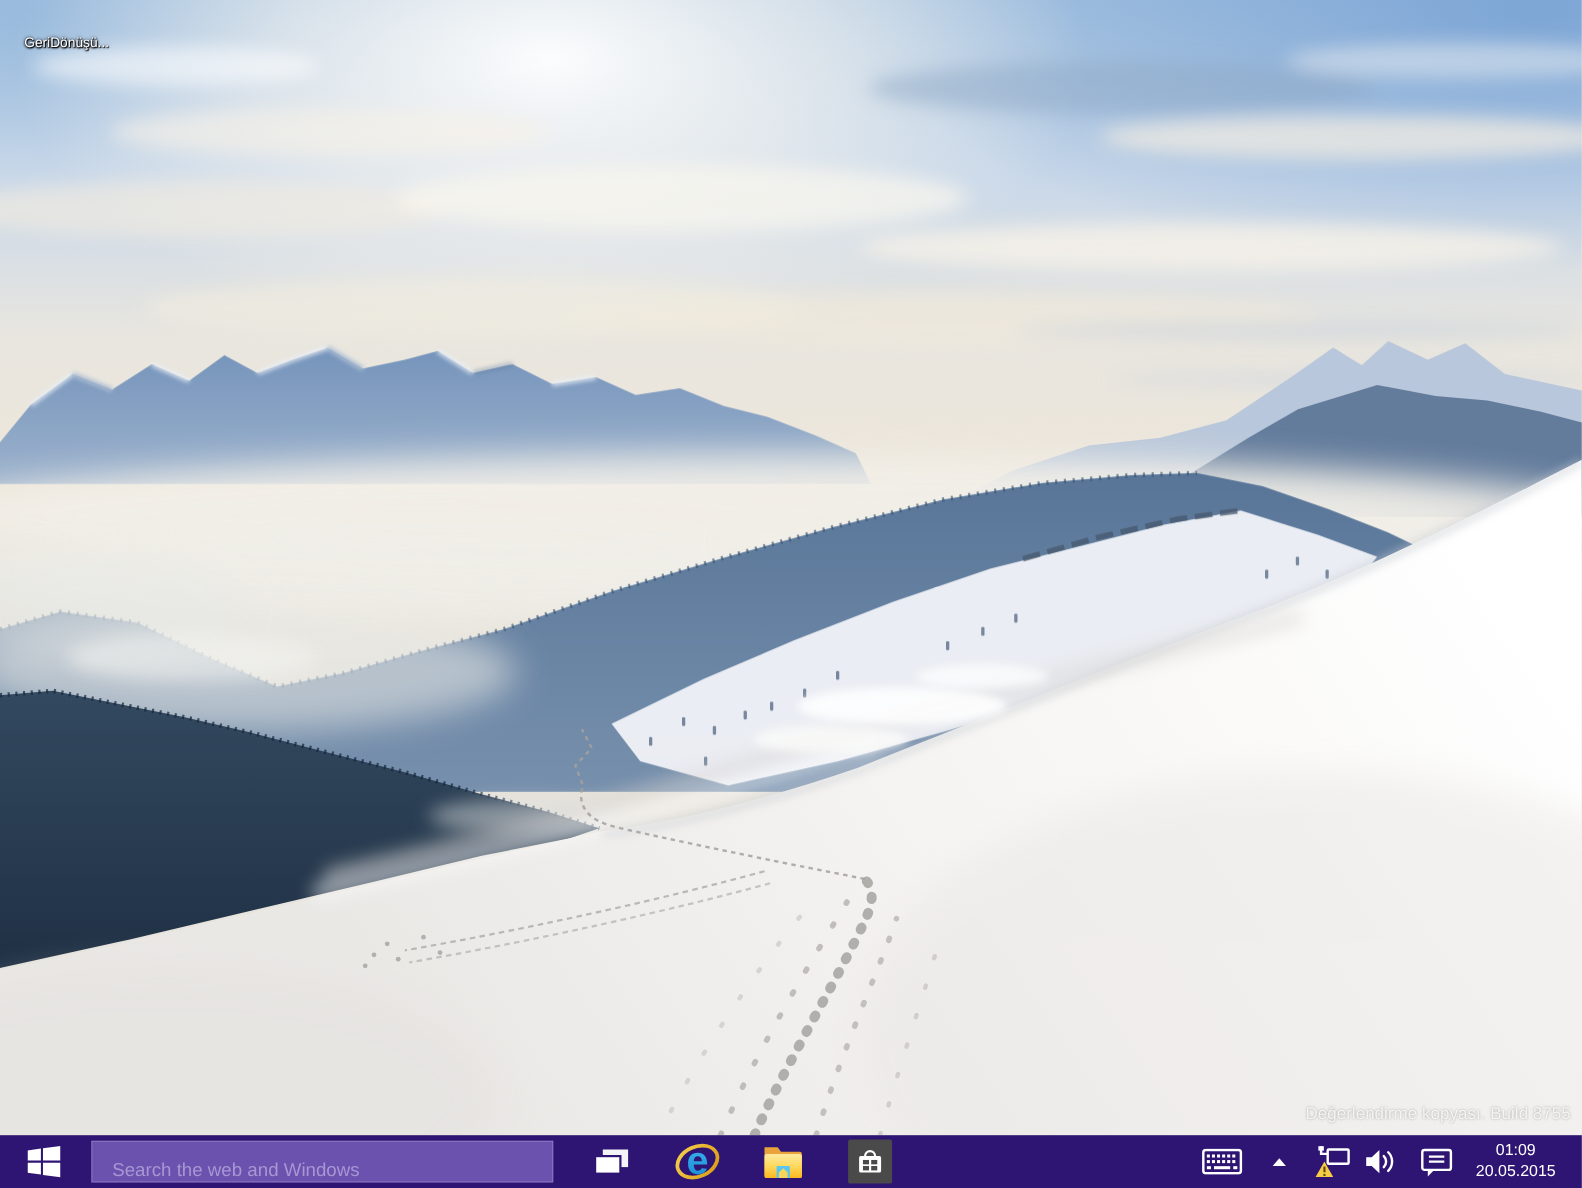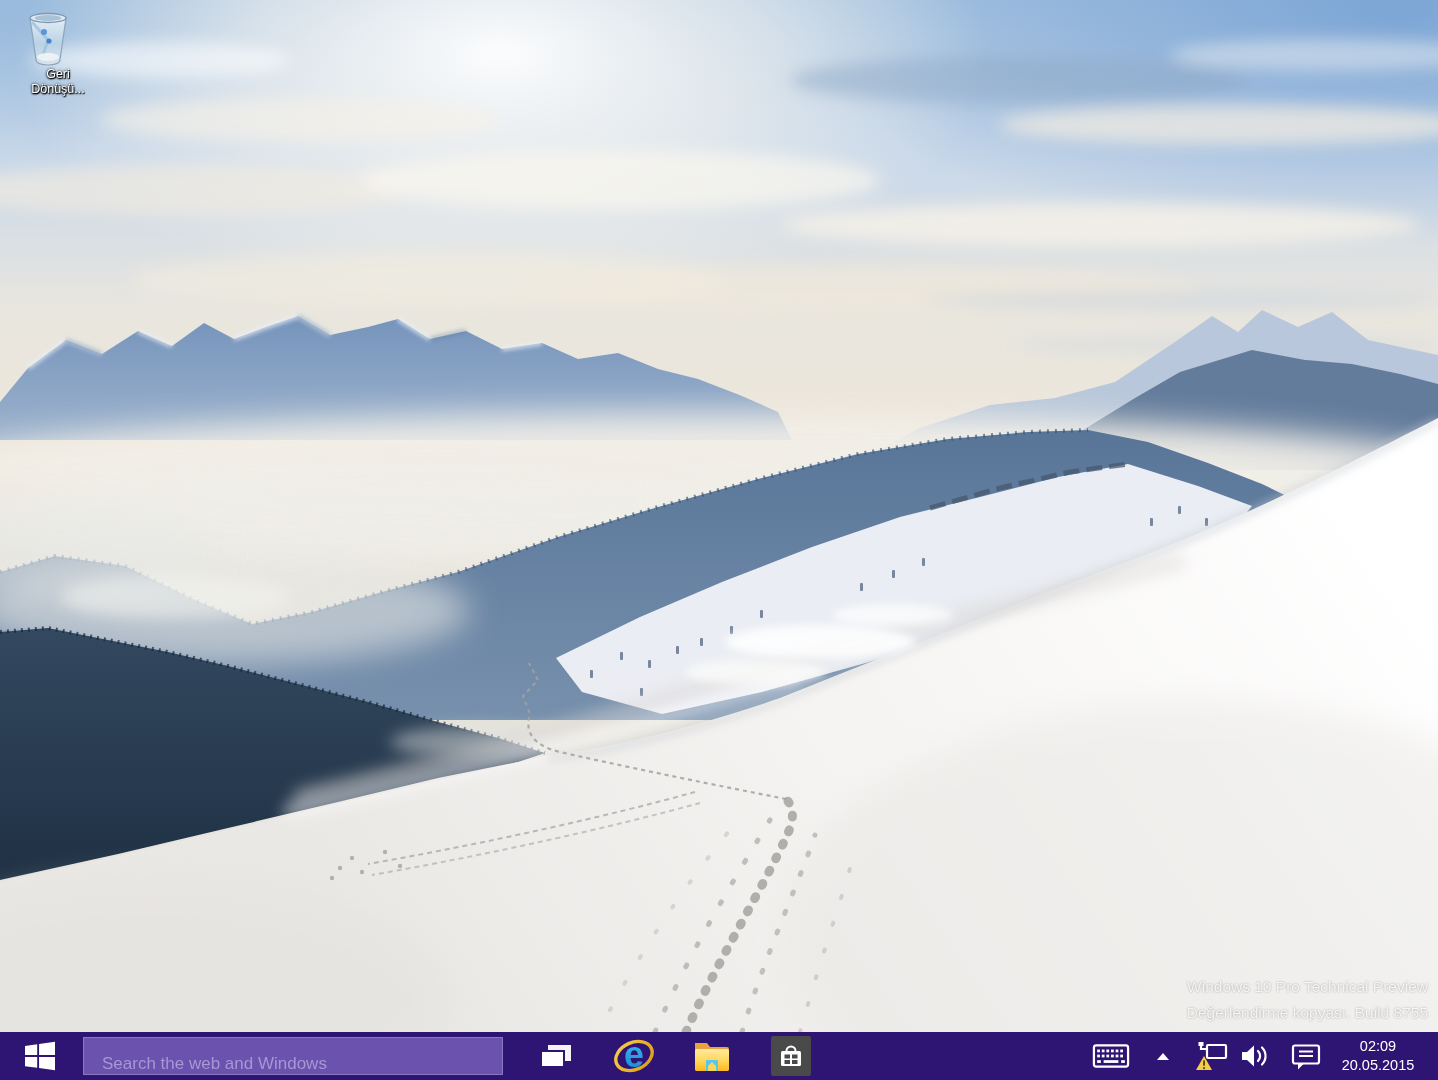--- a/index.html
+++ b/index.html
@@ -7,21 +7,21 @@
     width:1438px;height:1080px;overflow:hidden;position:relative;
     font-family:"Liberation Sans","DejaVu Sans",sans-serif;
     background:#e8e6e1;
   }
   .desktop{position:absolute;inset:0;}
   .wallpaper{position:absolute;left:0;top:0;width:1438px;height:1032px;display:block;}
 
   
   .desktop-icon{
     position:absolute;left:22px;top:10px;width:72px;
-    display:flex;flex-direction:column;cursor:default;
+    display:flex;flex-direction:row;align-items:center;cursor:default;
   }
   .desktop-icon .glyph{width:52px;height:56px;}
   .desktop-icon .label{
     margin-top:1px;color:#fff;font-size:12.5px;line-height:14px;text-align:center;
     text-shadow:0 1px 2px #000,0 0 3px #000,1px 1px 1px #000;
   }
 
   
   .watermark{
     position:absolute;right:10px;bottom:54px;text-align:right;
@@ -245,21 +245,20 @@
       <circle cx="27" cy="31" r="2.6" fill="#3c7cc4" opacity=".9"></circle>
       <ellipse cx="26" cy="47" rx="11" ry="4" fill="#eef3f6" opacity=".95"></ellipse>
       <ellipse cx="26" cy="8" rx="18" ry="4.5" fill="#dfeaf3" stroke="#7e98b0" stroke-width="1.3"></ellipse>
       <ellipse cx="26" cy="8" rx="13.5" ry="3" fill="#aac2d8"></ellipse>
     </svg>
     <div class="label">Geri</div>
     <div class="label">Dönüşü...</div>
   </div>
 
   <div class="watermark">
-    <div>Windows 10 Pro Technical Preview</div>
     <div>Değerlendirme kopyası. Build 8755</div>
   </div>
 </div>
 
 <div class="taskbar">
 
   <div class="start-button">
     <svg width="30" height="30" viewBox="0 0 32 32">
       <g fill="#ffffff">
         <path d="M0,5.2 L13,3.4 L13,15 L0,15 Z"></path>
@@ -379,16 +378,16 @@
 
   <div class="tray-btn" style="left:1284px;width:44px">
     <svg width="30" height="27" viewBox="0 0 30 27">
       <rect x="2" y="2.5" width="26" height="18" rx="2" fill="none" stroke="#ffffff" stroke-width="2.2"></rect>
       <path d="M8,8.5 h14 M8,13 h14" stroke="#ffffff" stroke-width="2"></path>
       <path d="M7,20.5 v6 l6,-6 Z" fill="#ffffff"></path>
     </svg>
   </div>
 
   <div class="clock">
-    <span>02:09</span>
+    <span>01:09</span>
     <span>20.05.2015</span>
   </div>
 </div>
 
 </body></html>

